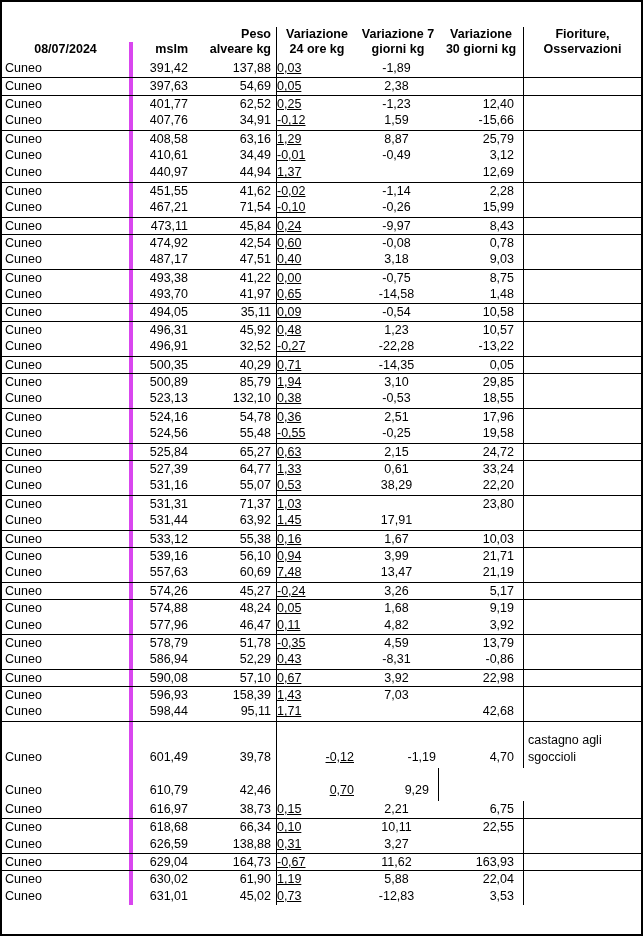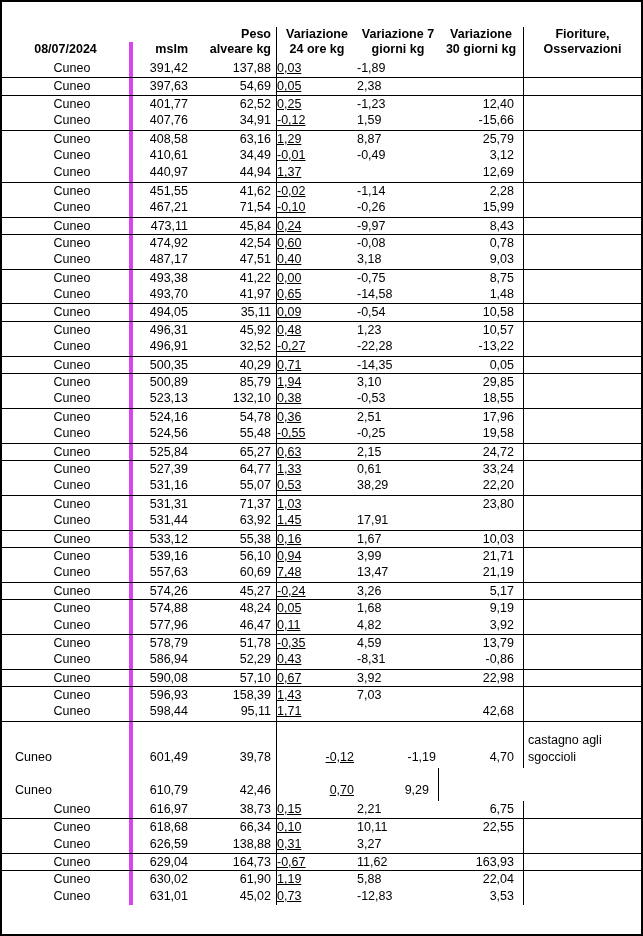--- a/index.html
+++ b/index.html
@@ -23,25 +23,25 @@
   .row.sep{border-top:1px solid #000;}
   .cell{
     box-sizing:border-box;
     line-height:17.4px;
     white-space:nowrap;
     overflow:hidden;
   }
   .c1{border-right:4px solid #d946ef;}
   .c3{border-right:1px solid #000;}
   .c6{border-right:1px solid #000;}
-  .loc{text-align:center;padding-left:13px;}
+  .loc{text-align:left;padding-left:3px;}
   .n2{text-align:right;padding-right:4px;}
   .n3{text-align:right;padding-right:5px;}
   .n4{text-align:left;padding-right:3px;text-decoration:underline;}
-  .n5{text-align:left;padding-right:3px;}
+  .n5{text-align:center;padding-right:3px;}
   .n6{text-align:right;padding-right:9px;}
   .note{text-align:left;padding:0 3px 1px 4px;}
   
   .header{
     height:58px;
     font-weight:bold;
     align-items:end;
   }
   .header .cell{
     white-space:pre-line;

